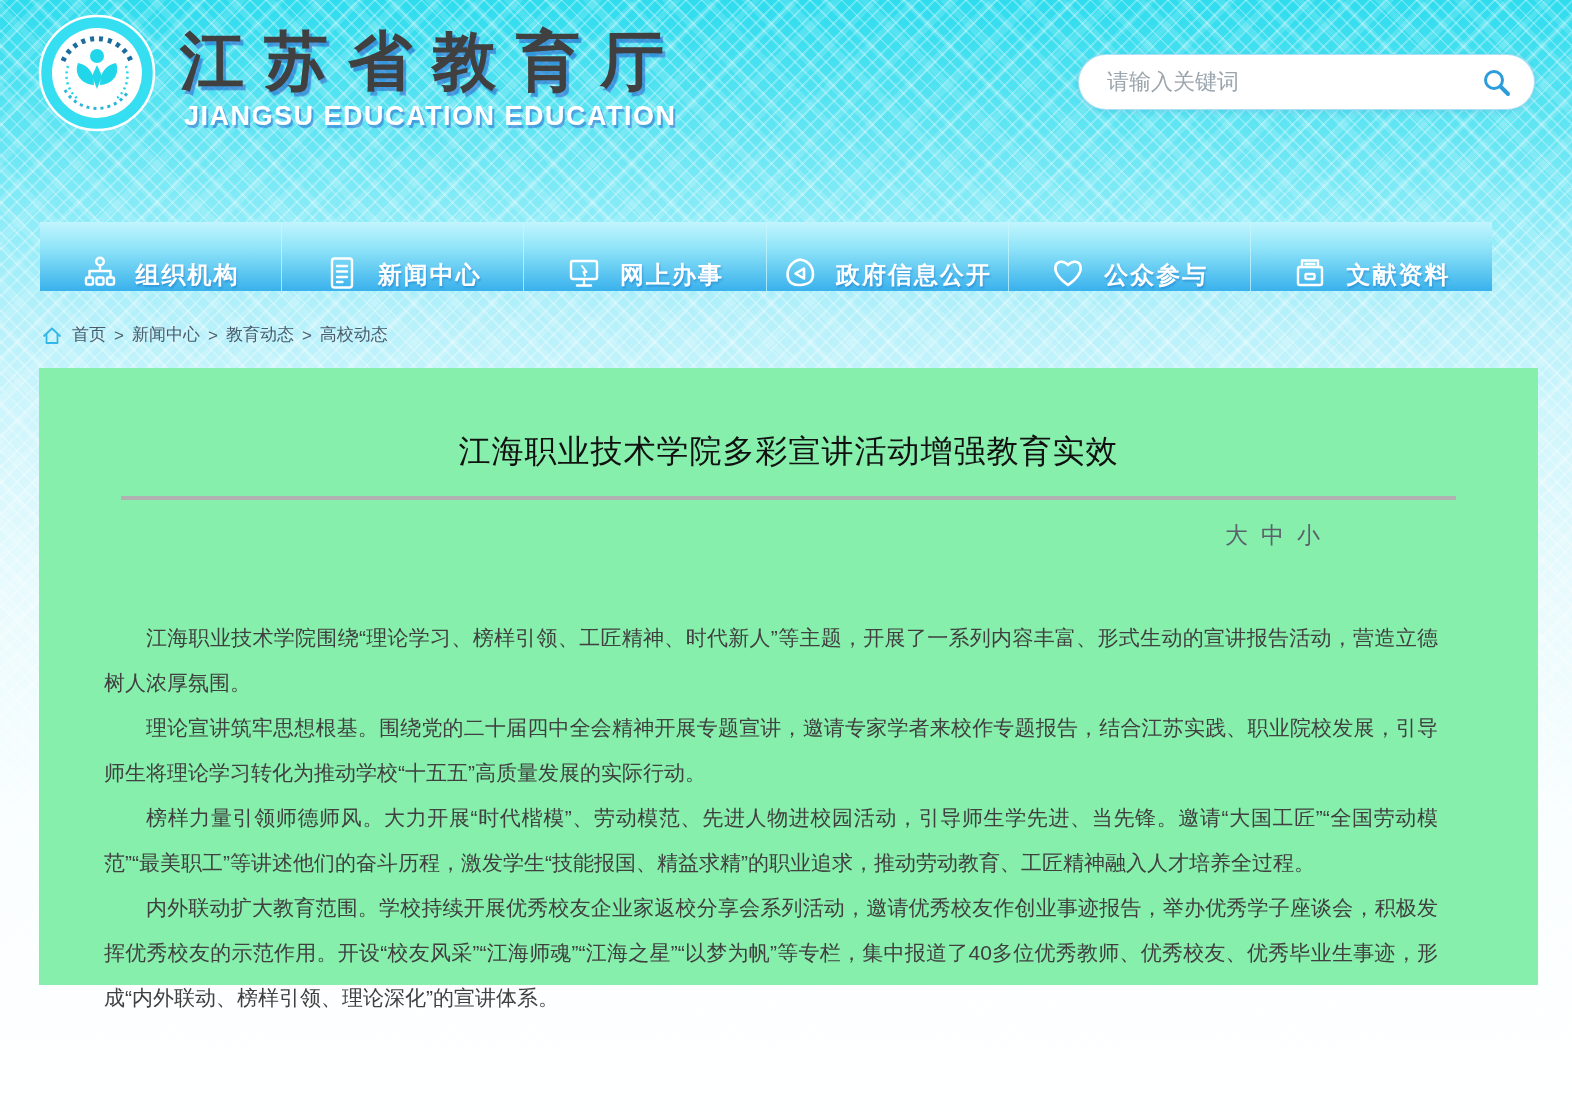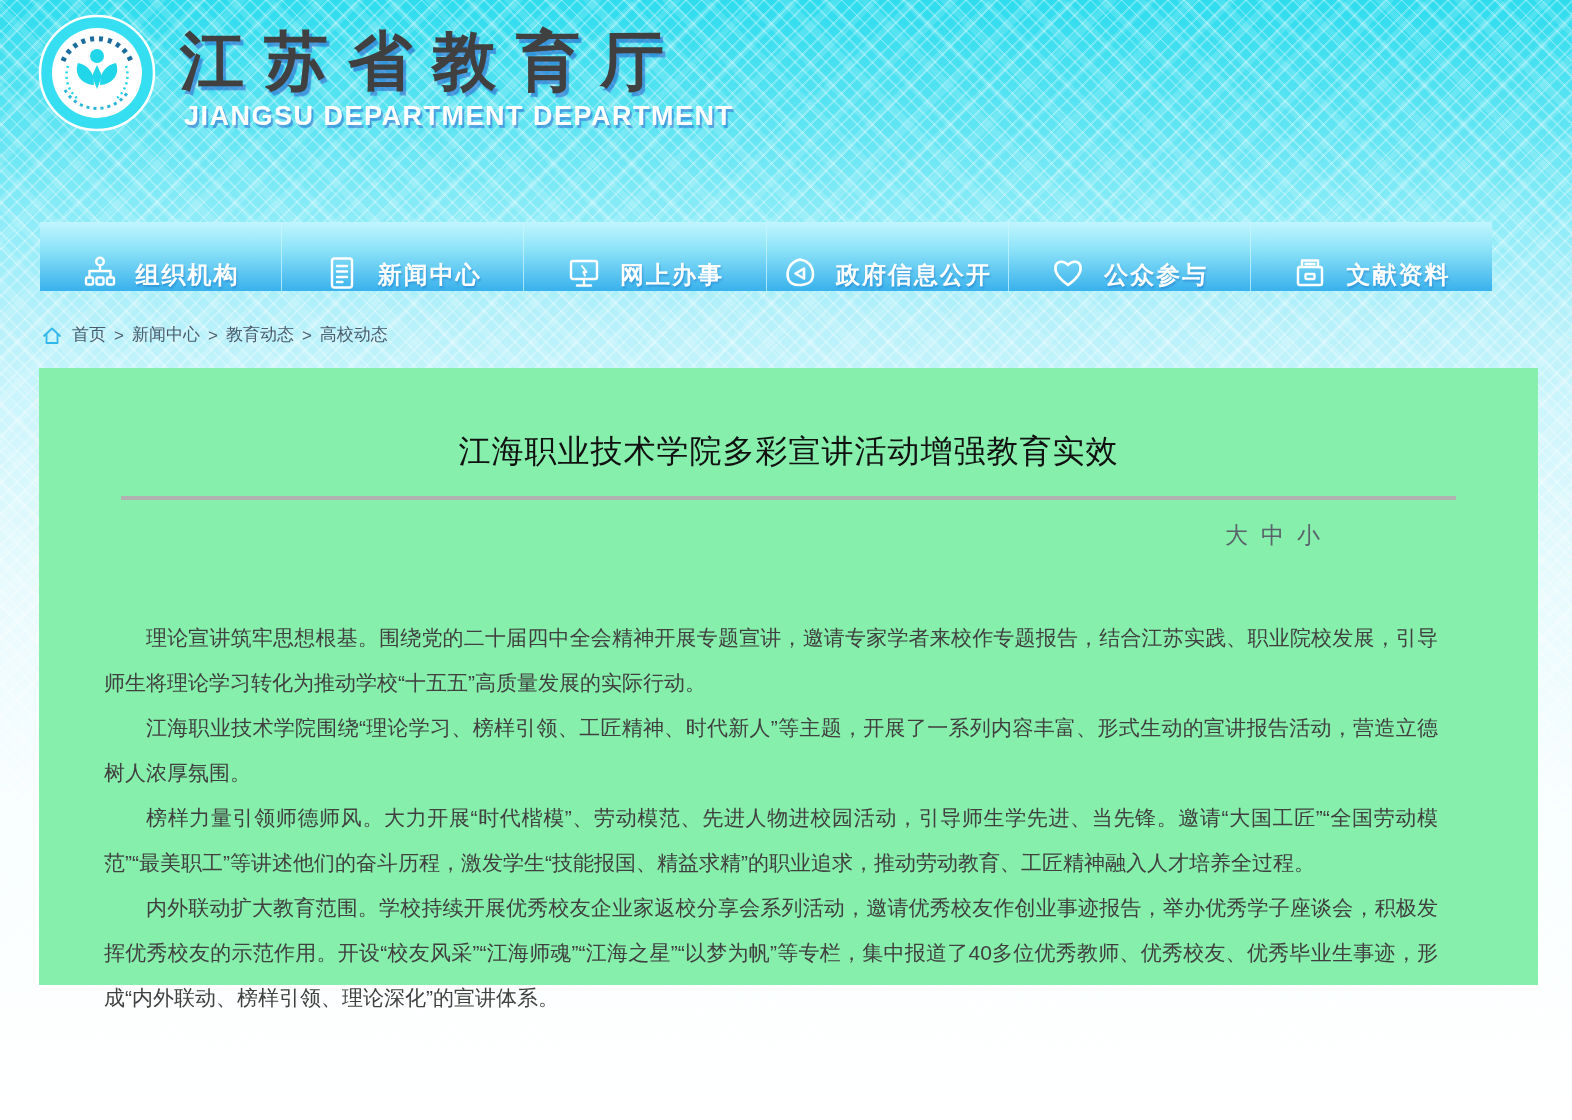--- a/index.html
+++ b/index.html
@@ -107,22 +107,31 @@
       <circle cx="59" cy="42" r="7"></circle>
       <path d="M56 71 C 42 70 36 59 40 49 C 50 51 56 58 56 71 Z"></path>
       <path d="M62 71 C 76 70 82 59 78 49 C 68 51 62 58 62 71 Z"></path>
       <path d="M59 51 L64 62 L59 75 L54 62 Z"></path>
     </g>
     <path d="M30 52 A 30 30 0 0 0 40 85" fill="none" stroke="#22d6ea" stroke-width="2.5" stroke-dasharray="2 3.5"></path>
     <path d="M88 52 A 30 30 0 0 1 78 85" fill="none" stroke="#22d6ea" stroke-width="2.5" stroke-dasharray="2 3.5"></path>
   </svg>
 
   <div class="site-title">江苏省教育厅</div>
-  <div class="site-subtitle">JIANGSU DEPARTMENT DEPARTMENT</div>
-
+  <div class="site-subtitle">JIANGSU EDUCATION EDUCATION</div>
+
+  <div class="search-box">
+    <input class="search-input" type="text" placeholder="请输入关键词" style="">
+    <button class="search-btn">
+      <svg width="30" height="30" viewBox="0 0 30 30">
+        <circle cx="13" cy="13" r="8.5" fill="none" stroke="#2d9cdb" stroke-width="3"></circle>
+        <line x1="19.5" y1="19.5" x2="27" y2="27" stroke="#2d9cdb" stroke-width="4" stroke-linecap="round"></line>
+      </svg>
+    </button>
+  </div>
 </div>
 
 <div class="nav">
 
   <div class="nav-item">
     <svg class="nav-icon" viewBox="0 0 36 36" fill="none" stroke="#ffffff" stroke-width="2.4" stroke-linecap="round" stroke-linejoin="round">
       <circle cx="18" cy="6.5" r="3.8"></circle>
       <path d="M18 10.5 V 16 M7.5 22 V 16 H 28.5 V 22"></path>
       <rect x="4" y="22.5" width="7" height="7" rx="1.2"></rect>
       <rect x="14.5" y="22.5" width="7" height="7" rx="1.2"></rect>
@@ -194,19 +203,19 @@
   <div class="article-title">江海职业技术学院多彩宣讲活动增强教育实效</div>
   <div class="title-divider"></div>
 
   <div class="font-size-controls">
     <span class="fs-btn">大</span>
     <span class="fs-btn">中</span>
     <span class="fs-btn">小</span>
   </div>
 
   <div class="article-body">
+    <p>江海职业技术学院围绕“理论学习、榜样引领、工匠精神、时代新人”等主题，开展了一系列内容丰富、形式生动的宣讲报告活动，营造立德树人浓厚氛围。</p>
     <p>理论宣讲筑牢思想根基。围绕党的二十届四中全会精神开展专题宣讲，邀请专家学者来校作专题报告，结合江苏实践、职业院校发展，引导师生将理论学习转化为推动学校“十五五”高质量发展的实际行动。</p>
-    <p>江海职业技术学院围绕“理论学习、榜样引领、工匠精神、时代新人”等主题，开展了一系列内容丰富、形式生动的宣讲报告活动，营造立德树人浓厚氛围。</p>
     <p>榜样力量引领师德师风。大力开展“时代楷模”、劳动模范、先进人物进校园活动，引导师生学先进、当先锋。邀请“大国工匠”“全国劳动模范”“最美职工”等讲述他们的奋斗历程，激发学生“技能报国、精益求精”的职业追求，推动劳动教育、工匠精神融入人才培养全过程。</p>
     <p>内外联动扩大教育范围。学校持续开展优秀校友企业家返校分享会系列活动，邀请优秀校友作创业事迹报告，举办优秀学子座谈会，积极发挥优秀校友的示范作用。开设“校友风采”“江海师魂”“江海之星”“以梦为帆”等专栏，集中报道了40多位优秀教师、优秀校友、优秀毕业生事迹，形成“内外联动、榜样引领、理论深化”的宣讲体系。</p>
   </div>
 
 </div>
 
 </body></html>

